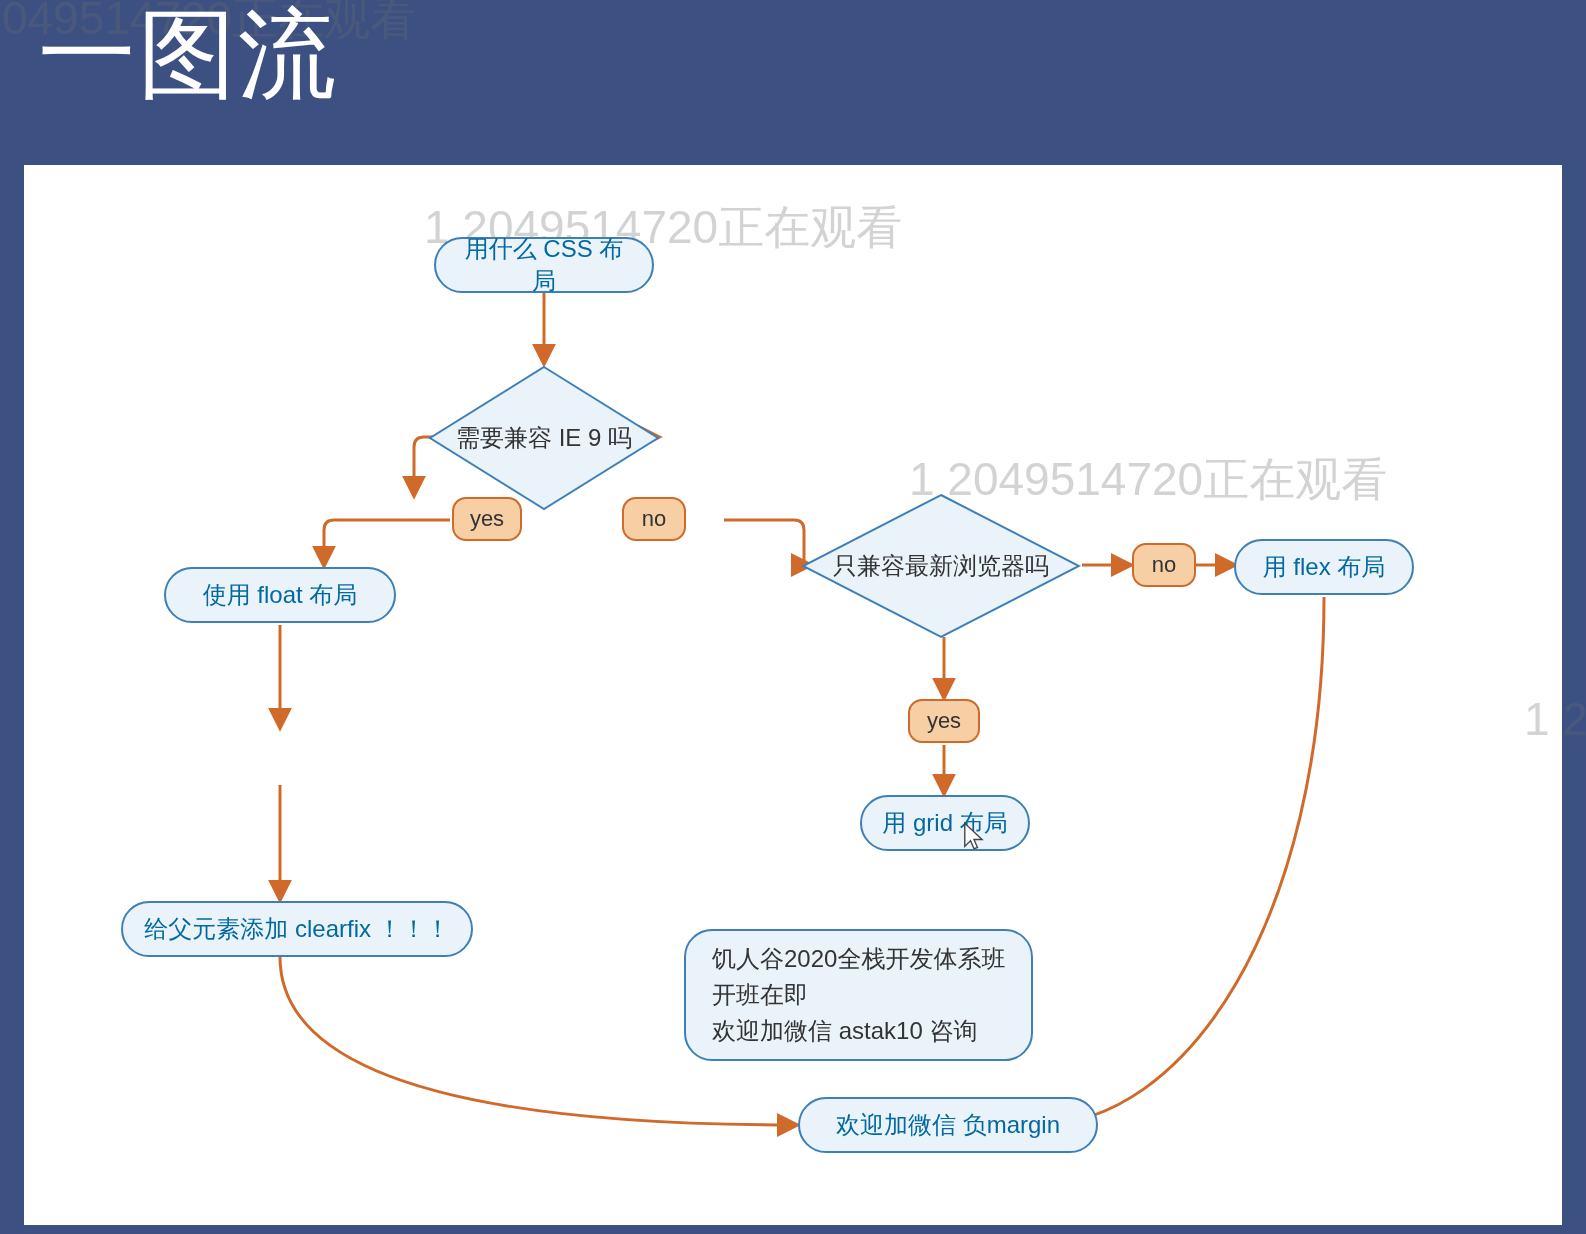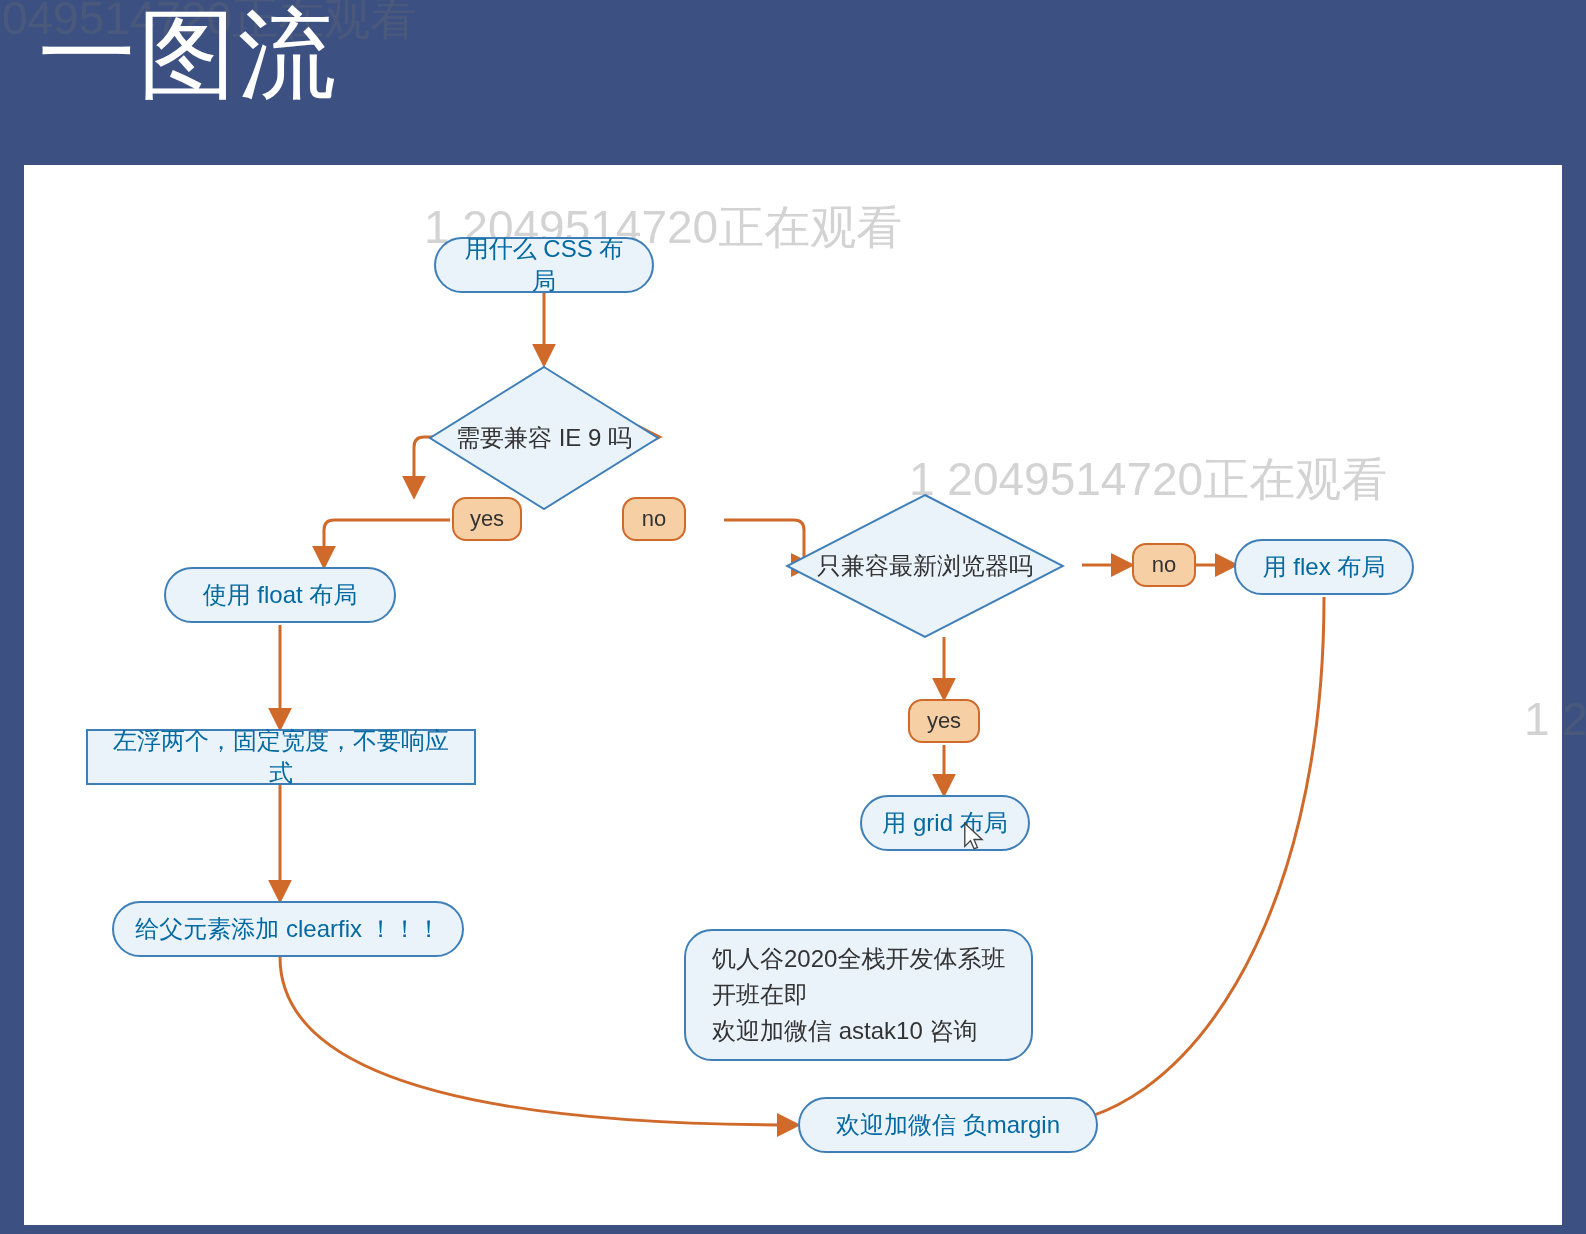--- a/index.html
+++ b/index.html
@@ -156,38 +156,37 @@
       </svg>
     <span class="dtxt">需要兼容 IE 9 吗</span>
   </div>
 
   <div class="label" style="left:428px; top:332px; width:70px;">yes</div>
 
   <div class="label" style="left:598px; top:332px; width:64px;">no</div>
 
   <div class="pill" style="left:140px; top:402px; width:232px;">使用 float 布局</div>
 
-  <div class="diamond" style="left:761px; top:328px; width:280px; height:146px;">
+  <div class="diamond" style="left:777px; top:328px; width:280px; height:146px;">
     <svg width="280" height="146">
         <polygon points="140,2 278,73 140,144 2,73" fill="#eaf2fa" stroke="#3f7fb8" stroke-width="2"></polygon>
       </svg>
     <span class="dtxt">只兼容最新浏览器吗</span>
   </div>
 
   <div class="label" style="left:1108px; top:378px; width:64px;">no</div>
 
   <div class="pill" style="left:1210px; top:374px; width:180px;">用 flex 布局</div>
 
   <div class="label" style="left:884px; top:534px; width:72px;">yes</div>
 
-  <div class="rect" style="left:62px; top:564px; width:390px;">左浮两个，固定宽度，不要响应式</div>
 
   <div class="pill" style="left:836px; top:630px; width:170px;">用 grid 布局</div>
 
-  <div class="pill" style="left:88px; top:736px; width:352px;">给父元素添加 clearfix ！！！</div>
+  <div class="pill" style="left:97px; top:736px; width:352px;">给父元素添加 clearfix ！！！</div>
 
   <div class="info" style="left:660px; top:764px;">饥人谷2020全栈开发体系班
 开班在即
 欢迎加微信 astak10 咨询</div>
 
   <div class="pill" style="left:774px; top:932px; width:300px;">欢迎加微信 负margin</div>
 
   <svg class="cursor" style="left:938px; top:656px;" viewBox="0 0 20 26">
     <path d="M2 2 L2 22 L7 17 L10 24 L13 23 L10 16 L17 16 Z" fill="#ffffff" stroke="#444" stroke-width="1.2"></path>
   </svg>

